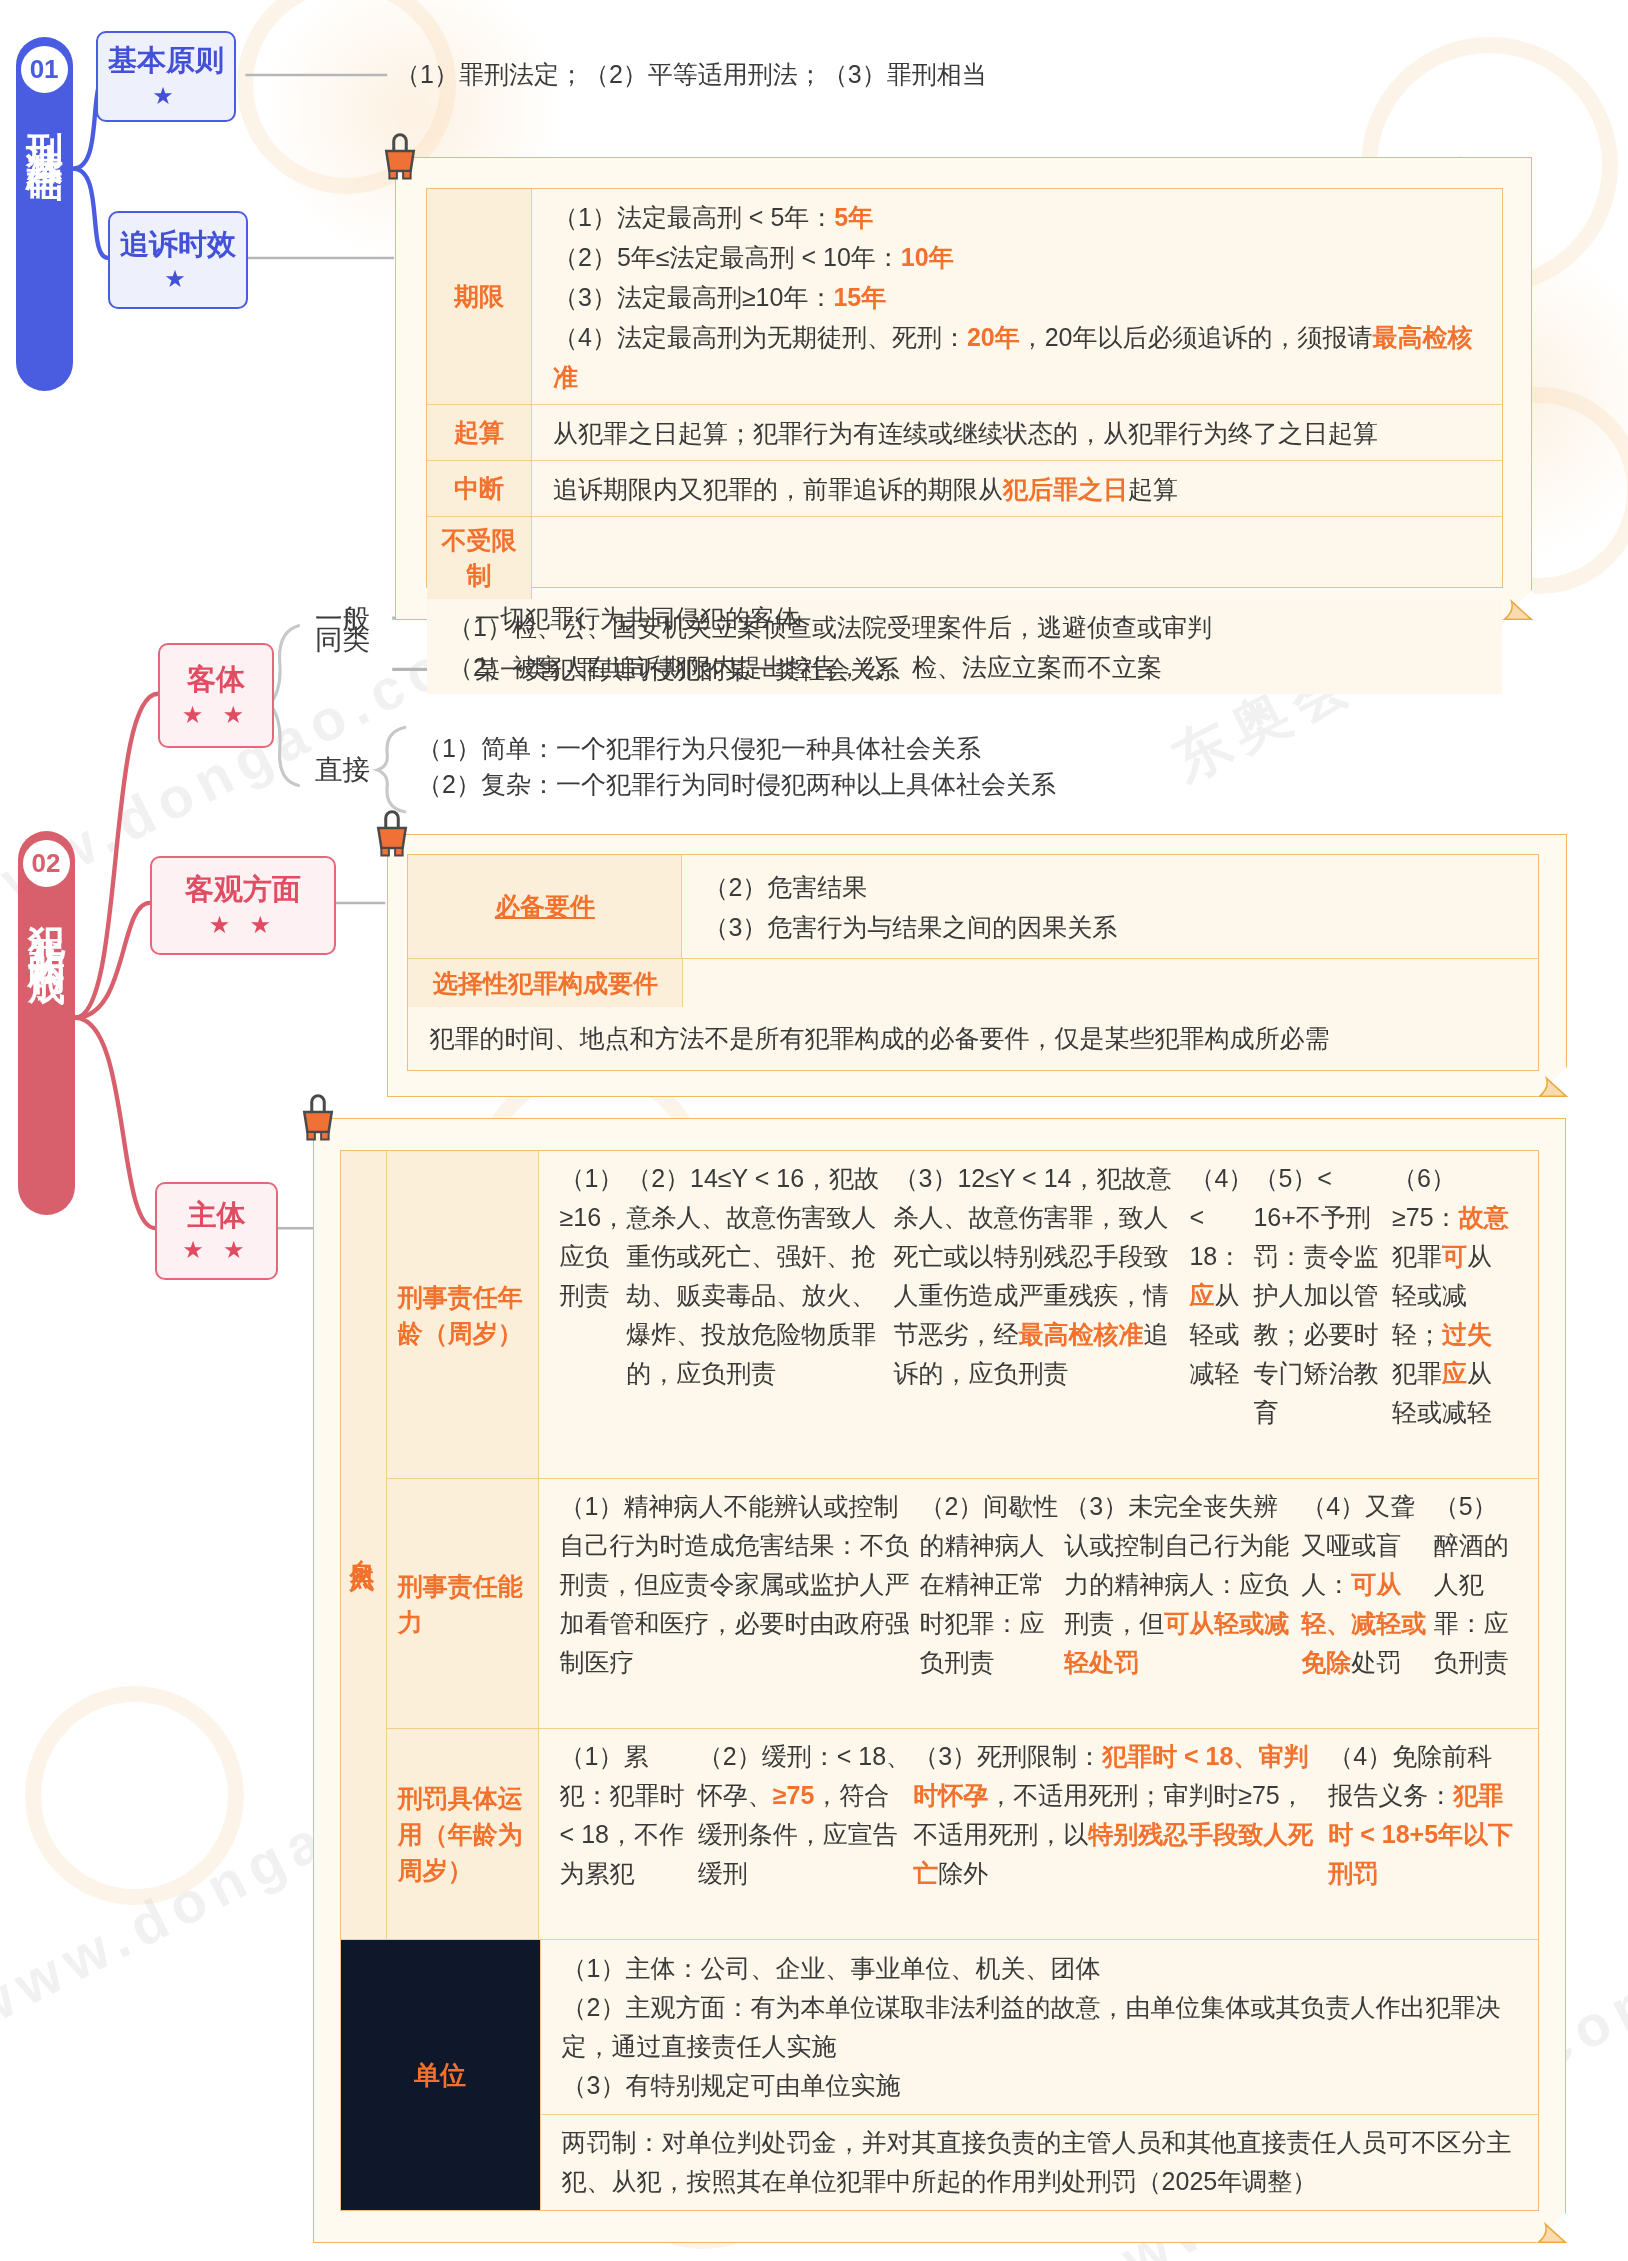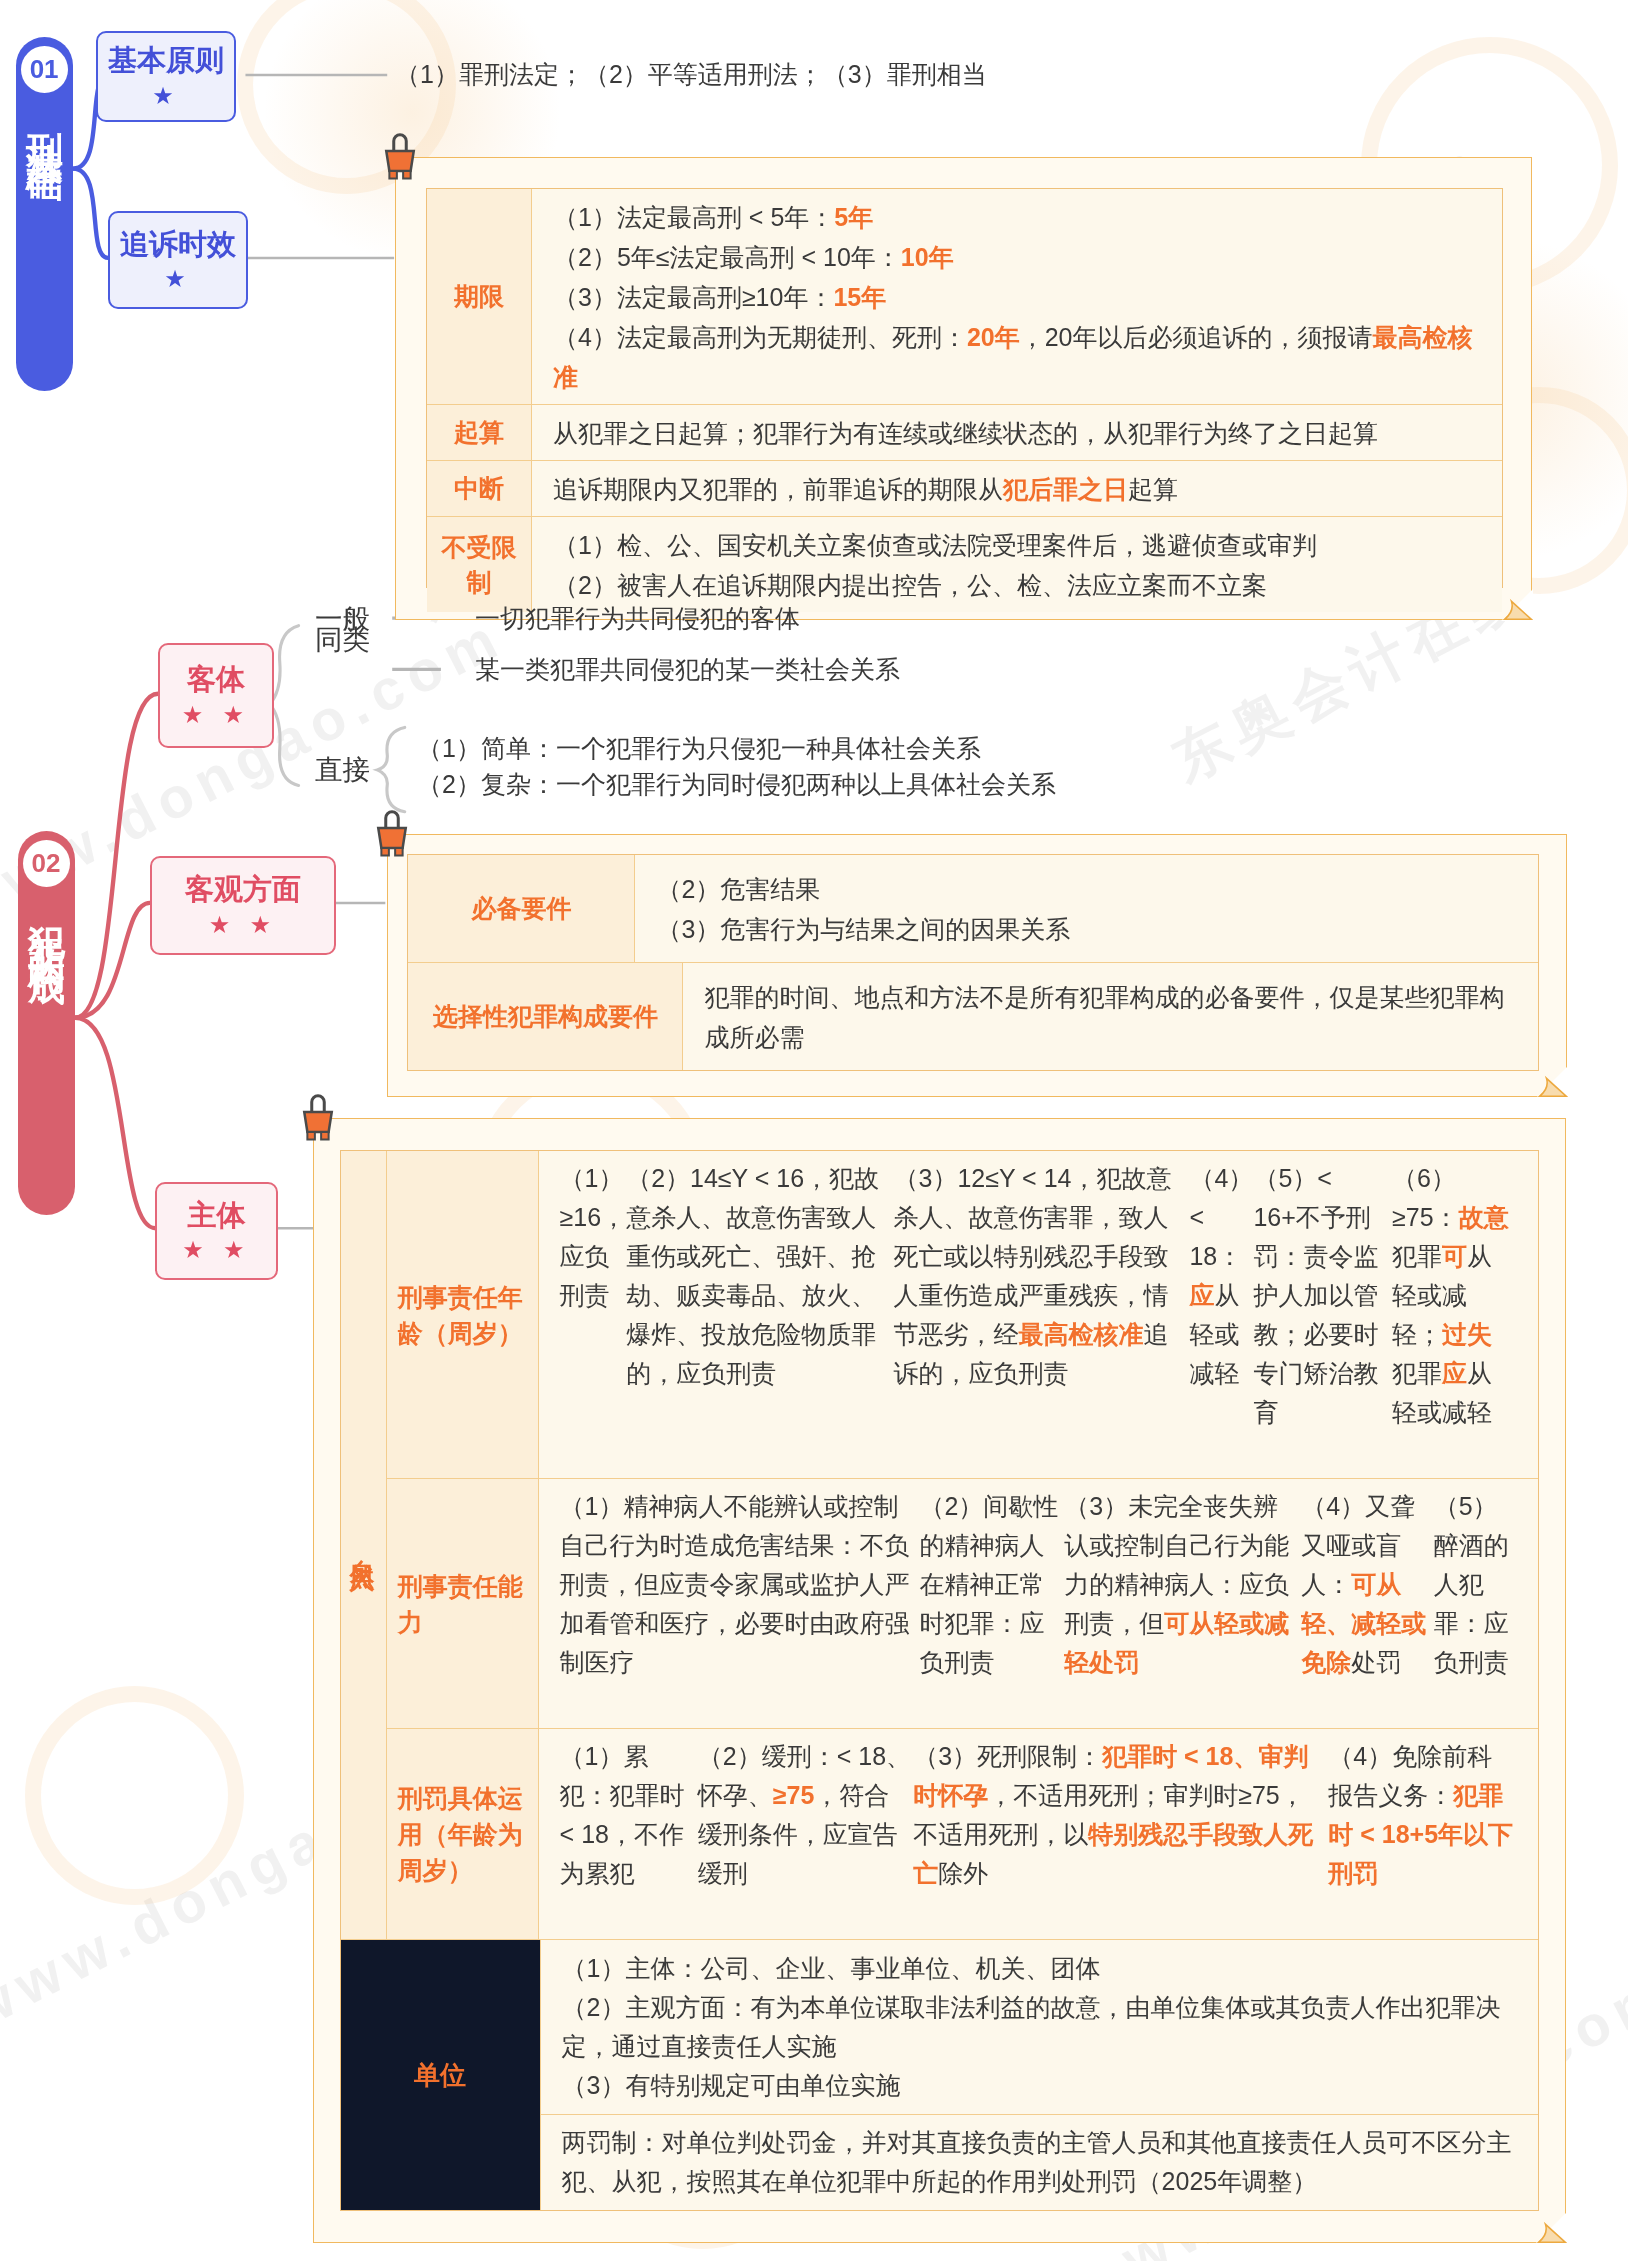--- a/index.html
+++ b/index.html
@@ -33,21 +33,21 @@
   .node-pink{background:#fdf1f3;border:2.5px solid #e4687a;color:#e04d63;}
 
   
   .ptext{position:absolute;z-index:2;font-size:25px;line-height:35px;white-space:nowrap;color:#3a3a3a;}
   .blabel{position:absolute;z-index:2;font-size:27.5px;color:#3a3a3a;white-space:nowrap;}
 
   
   .panel{position:absolute;z-index:2;background:#fffaf0;border:1.9px solid #f1b95f;}
   .tbl{position:absolute;display:flex;flex-direction:column;border:1.9px solid #efc07a;background:#fdf8eb;}
   .trow{display:flex;flex:1 1 auto;border-bottom:1.2px solid #f3cd8e;}
-  .trow:last-child{border-bottom:none;}
+  .trow:last-child{border-bottom:none;flex-direction:column;}
   .tlbl{display:flex;align-items:center;justify-content:center;text-align:center;
         background:#fcefd9;border-right:1.2px solid #f3cd8e;color:#f2712d;font-weight:bold;
         font-size:25px;line-height:35px;padding:6.2px 7.5px;box-sizing:border-box;}
   .tcnt{flex:1;background:#fdf8eb;padding:7.5px 21px;box-sizing:border-box;font-size:25px;line-height:40px;
         display:flex;flex-direction:column;justify-content:center;}
   .rline{min-height:39px;}
   .hl{color:#f2712d;font-weight:bold;}
 
   
   .c-top{display:flex;flex:1 1 auto;}
@@ -196,21 +196,21 @@
 
   <div class="panel" style="left:387px;top:834px;width:1178px;height:261px;">
     <svg class="clip" width="40" height="50" viewBox="0 0 32 40">
       <path d="M11 16 V8 a5 5 0 0 1 10 0 v8" stroke="#4a4a4a" stroke-width="2.4" fill="none"></path>
       <path d="M5 16 h22 l-2.5 16 h-17 z" fill="#f07135" stroke="#4a4a4a" stroke-width="2"></path>
       <rect x="7.5" y="32" width="6" height="6" fill="#f07135" stroke="#4a4a4a" stroke-width="1.6"></rect>
       <rect x="18.5" y="32" width="6" height="6" fill="#f07135" stroke="#4a4a4a" stroke-width="1.6"></rect>
     </svg>
     <div class="tbl" style="inset:19px 27px 25px 19.4px;">
       <div class="trow">
-        <div class="tlbl" style="width:227px;">必备要件</div>
+        <div class="tlbl" style="width:274px;text-decoration:underline;">必备要件</div>
         <div class="tcnt">
             <div class="rline"><span>（2）危害结果</span></div>
             <div class="rline"><span>（3）危害行为与结果之间的因果关系</span></div>
           </div>
       </div>
       <div class="trow">
         <div class="tlbl" style="width:275px;">选择性犯罪构成要件</div>
         <div class="tcnt">
             <div class="rline"><span>犯罪的时间、地点和方法不是所有犯罪构成的必备要件，仅是某些犯罪构成所必需</span></div>
           </div>

